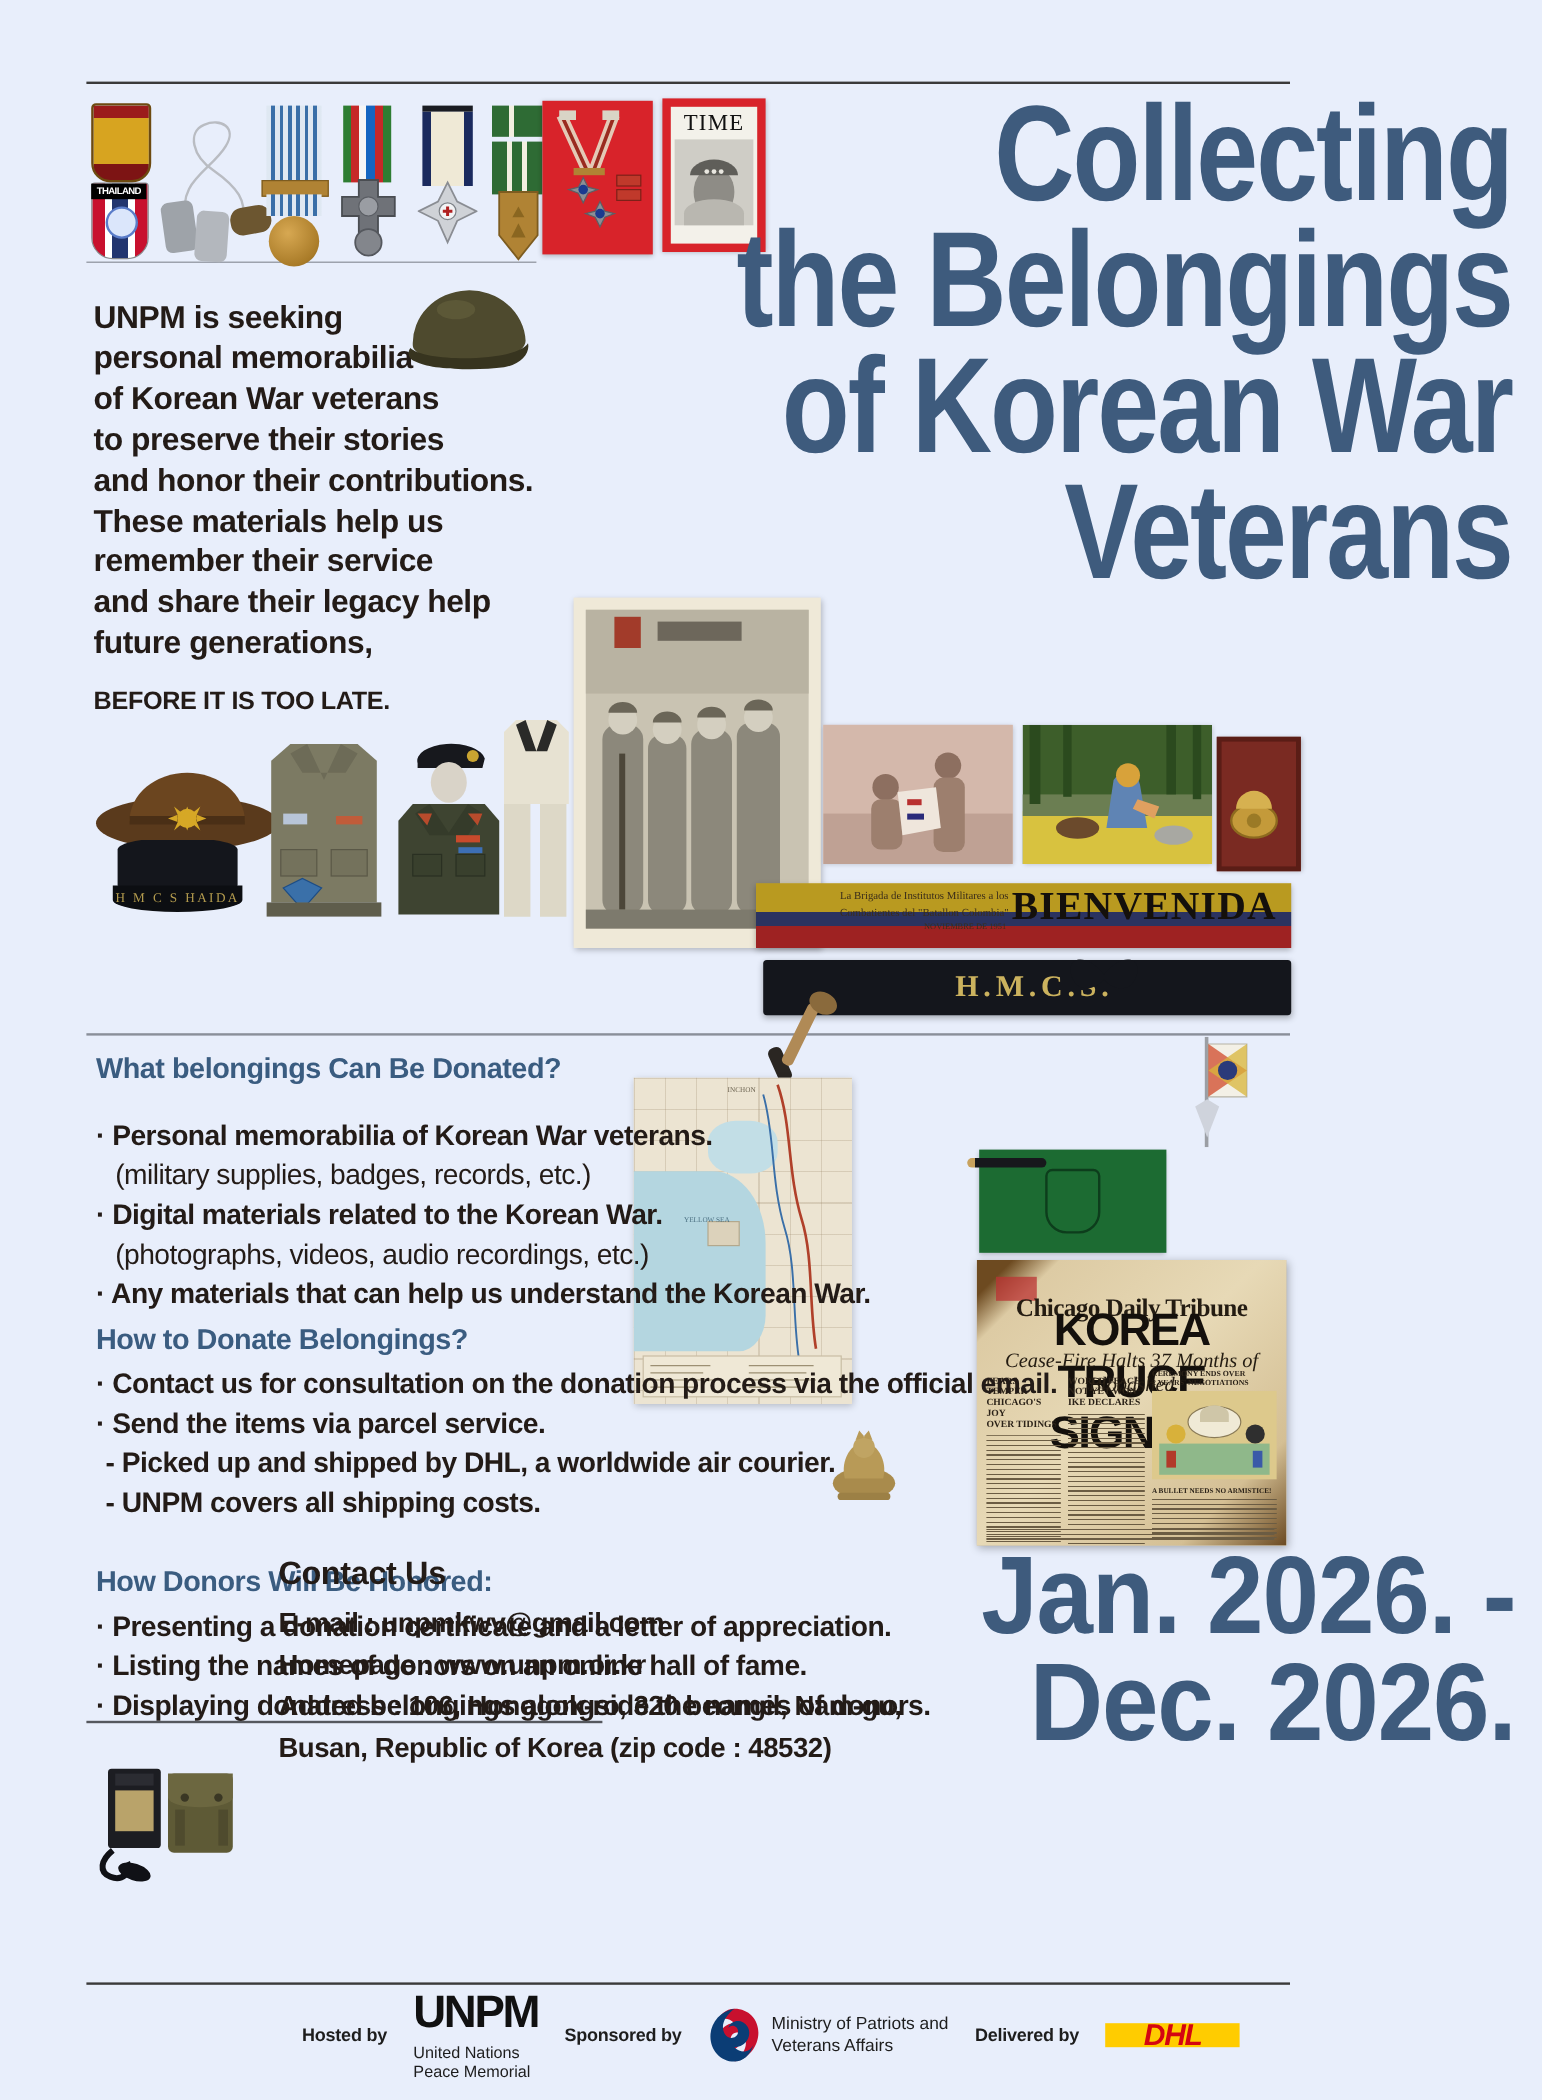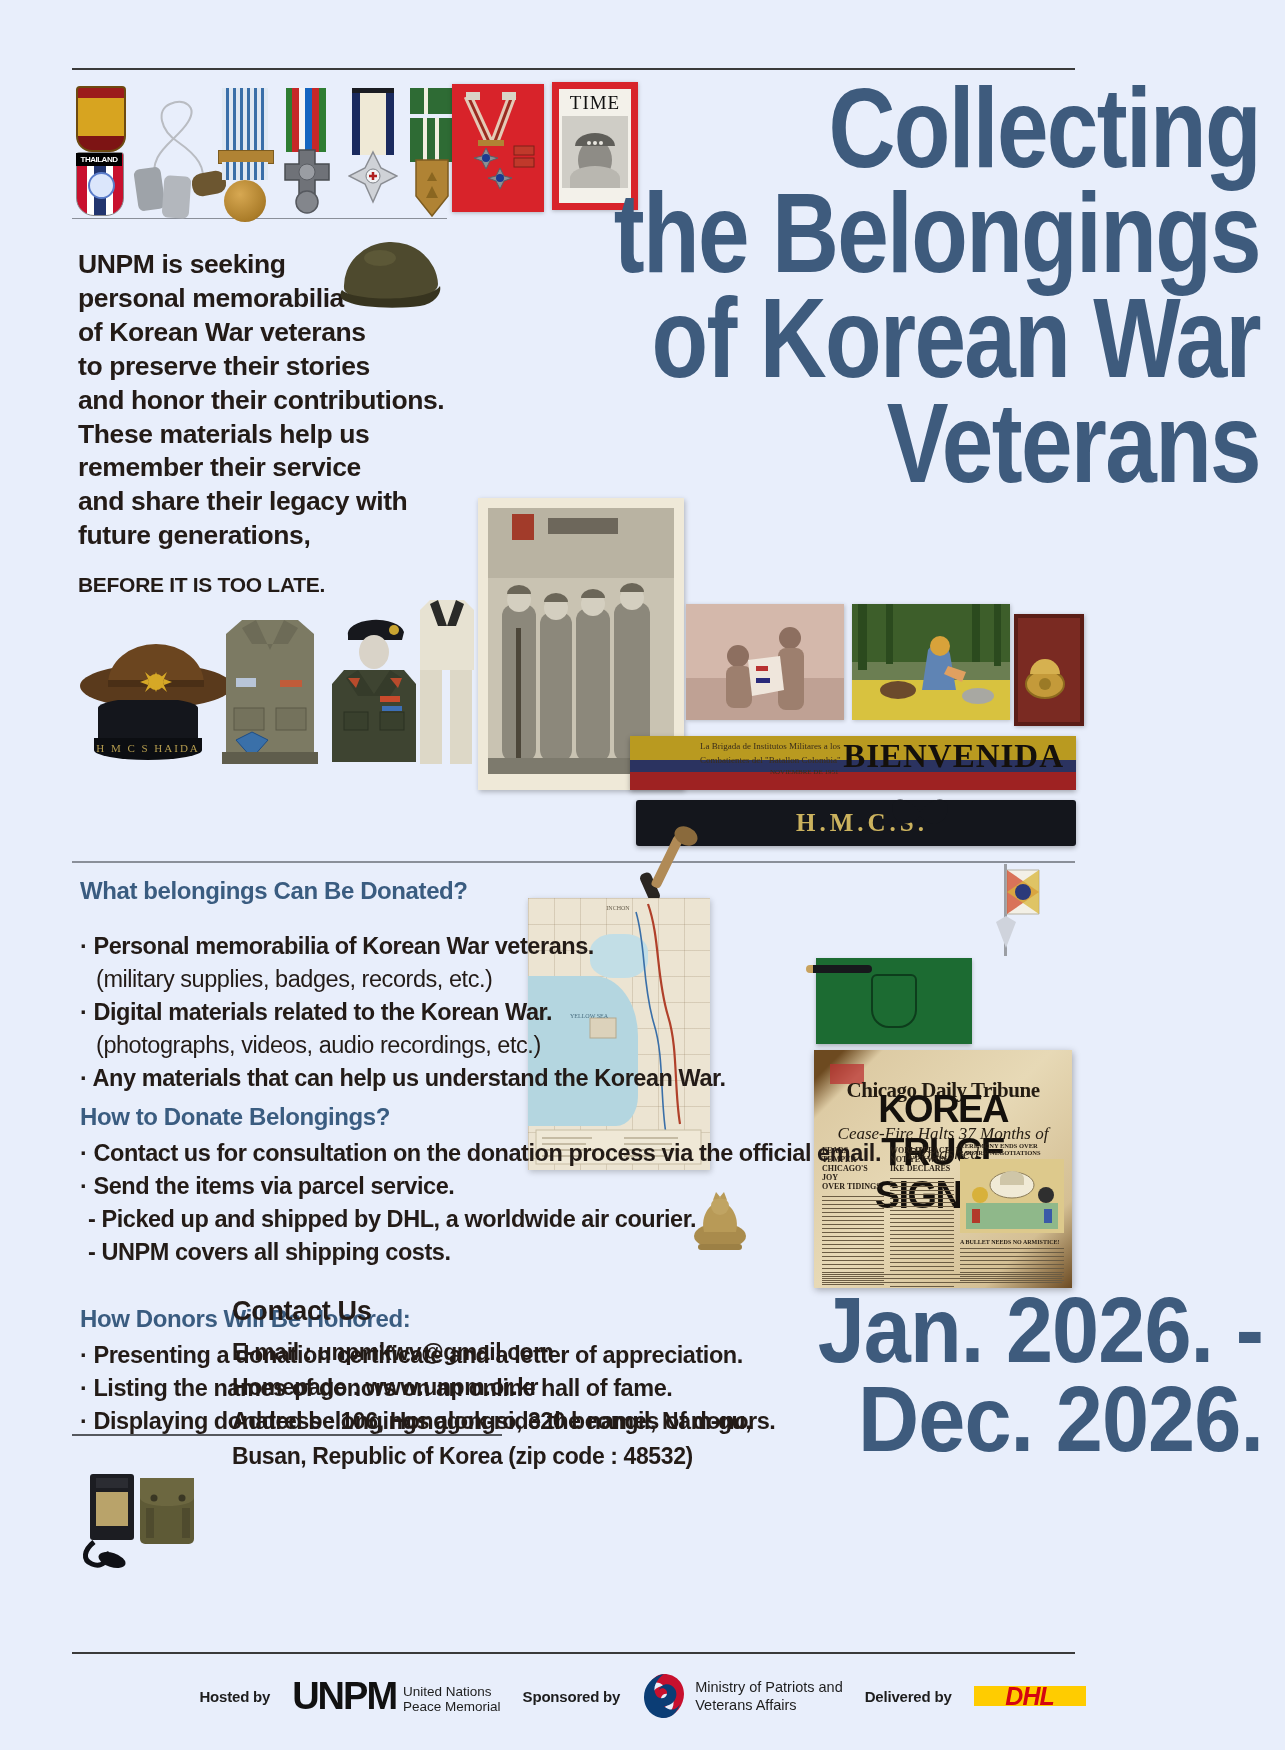--- a/index.html
+++ b/index.html
@@ -52,21 +52,21 @@
   .dates{
     position:absolute;right:22px;top:1286px;width:560px;text-align:right;
     color:#3e5b7d;font-weight:bold;font-size:92px;line-height:0.97;letter-spacing:-1px;
   }
   .dates span{display:block;transform:scaleX(0.92);transform-origin:right center;white-space:nowrap;}
 
   
   .footer{position:absolute;left:0;top:1666px;width:1285px;height:60px;}
   .footer-inner{display:flex;align-items:center;justify-content:center;gap:22px;height:60px;}
   .f-lbl{font-size:15px;font-weight:bold;color:#1d1d1d;letter-spacing:-0.2px;white-space:nowrap;}
-  .unpm-wrap{display:flex;align-items:flex-end;gap:7px;}
+  .unpm-wrap{display:flex;align-items:flex-start;gap:7px;flex-direction:column;}
   .unpm-mark{font-size:38px;font-weight:bold;color:#111;letter-spacing:-2px;line-height:1;font-family:"Liberation Sans",sans-serif;}
   .unpm-sub{font-size:13.5px;color:#1d1d1d;line-height:1.15;white-space:nowrap;}
   .mpva-wrap{display:flex;align-items:center;gap:9px;}
   .mpva-sub{font-size:14.5px;color:#1d1d1d;line-height:1.25;white-space:nowrap;}
   .dhl-box{background:#ffcc00;width:112px;height:20px;display:flex;align-items:center;justify-content:center;}
   .dhl-txt{color:#d40511;font-weight:bold;font-style:italic;font-size:25px;letter-spacing:-1px;}
 
   
   .art{position:absolute;background-repeat:no-repeat;background-size:cover;}
   .ph{position:absolute;overflow:hidden;}
@@ -196,21 +196,21 @@
   </div>
 
   <div class="intro">
     <span class="ln">UNPM is seeking</span>
     <span class="ln">personal memorabilia</span>
     <span class="ln">of Korean War veterans</span>
     <span class="ln">to preserve their stories</span>
     <span class="ln">and honor their contributions.</span>
     <span class="ln">These materials help us</span>
     <span class="ln">remember  their service</span>
-    <span class="ln">and share their legacy with</span>
+    <span class="ln">and share their legacy help</span>
     <span class="ln">future generations,</span>
     <span class="emph">BEFORE IT IS TOO LATE.</span>
   </div>
 
   <svg style="position:absolute;left:336px;top:232px;" width="110" height="78" viewBox="0 0 110 78">
     <path d="M8 56 a47 44 0 0 1 94 -4 c0 10 -20 18 -47 18 C28 70 8 64 8 56 Z" fill="#4e4a2e"></path>
     <path d="M6 58 c12 12 88 12 98 -4 c2 8 -6 18 -20 20 c-22 3 -60 2 -72 -4 C4 68 3 62 6 58 Z" fill="#37341f"></path>
     <ellipse cx="44" cy="26" rx="16" ry="8" fill="#6a6540" opacity=".5"></ellipse>
   </svg>
 

